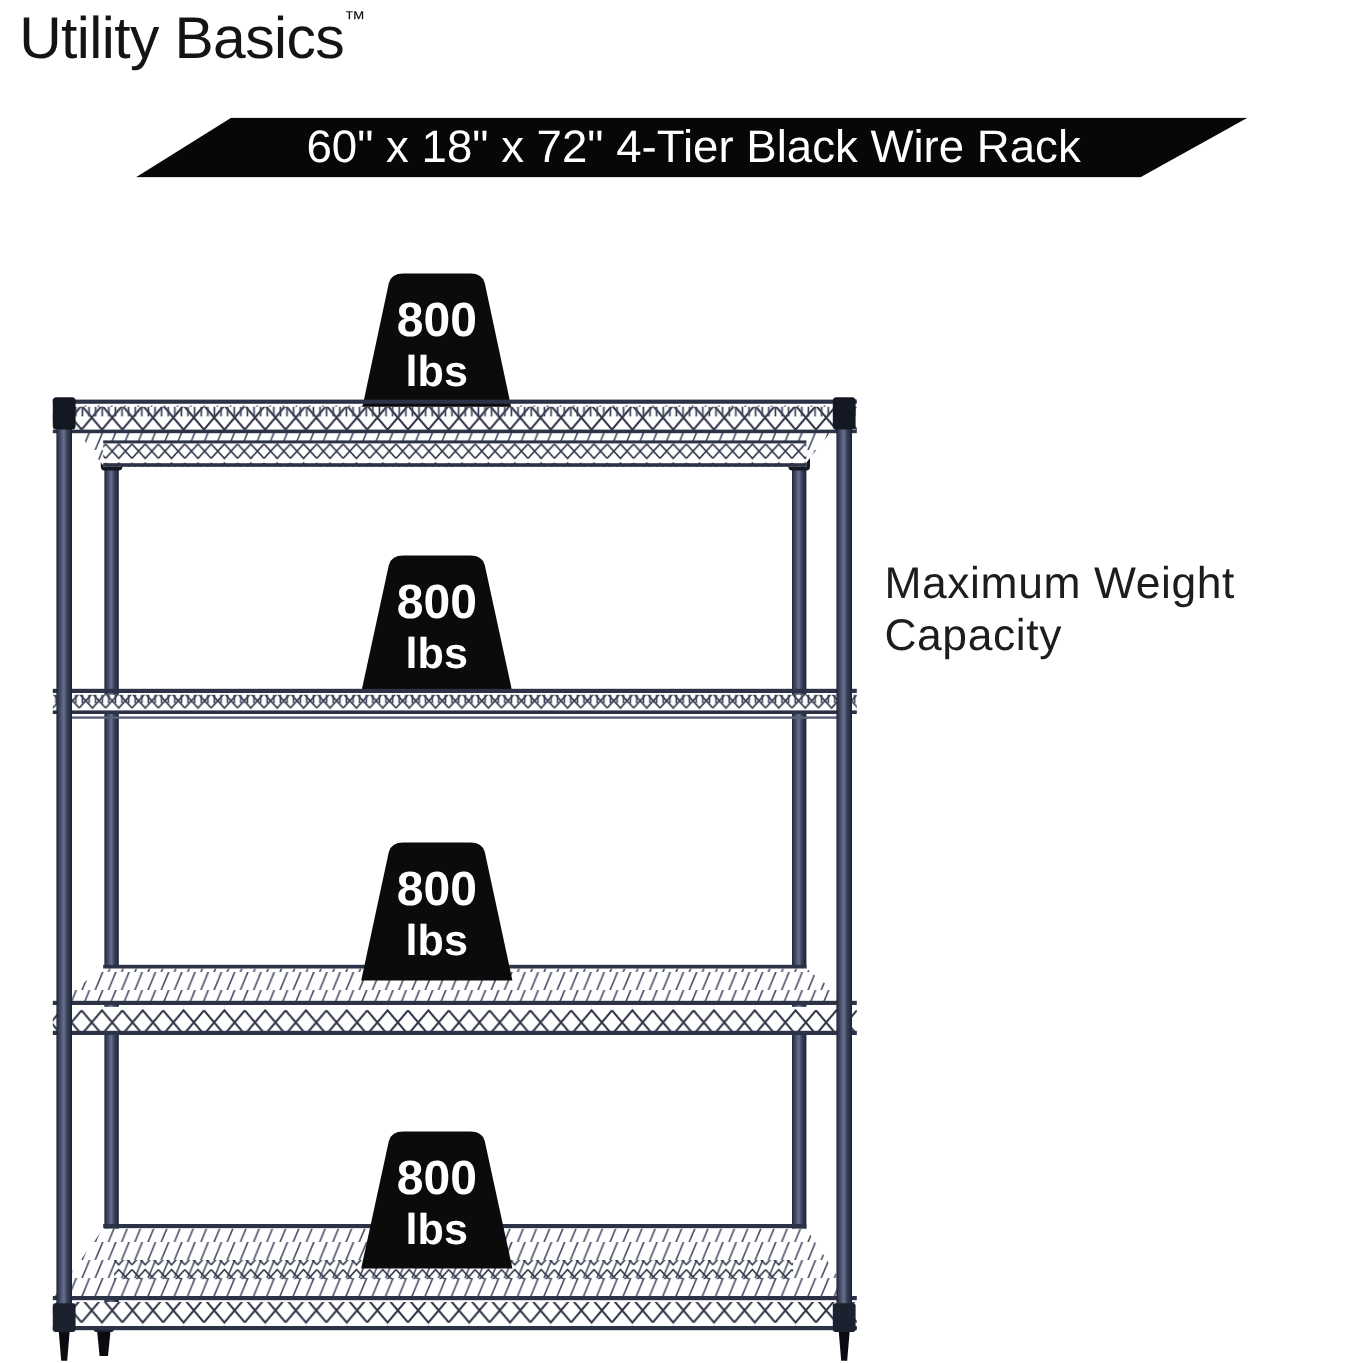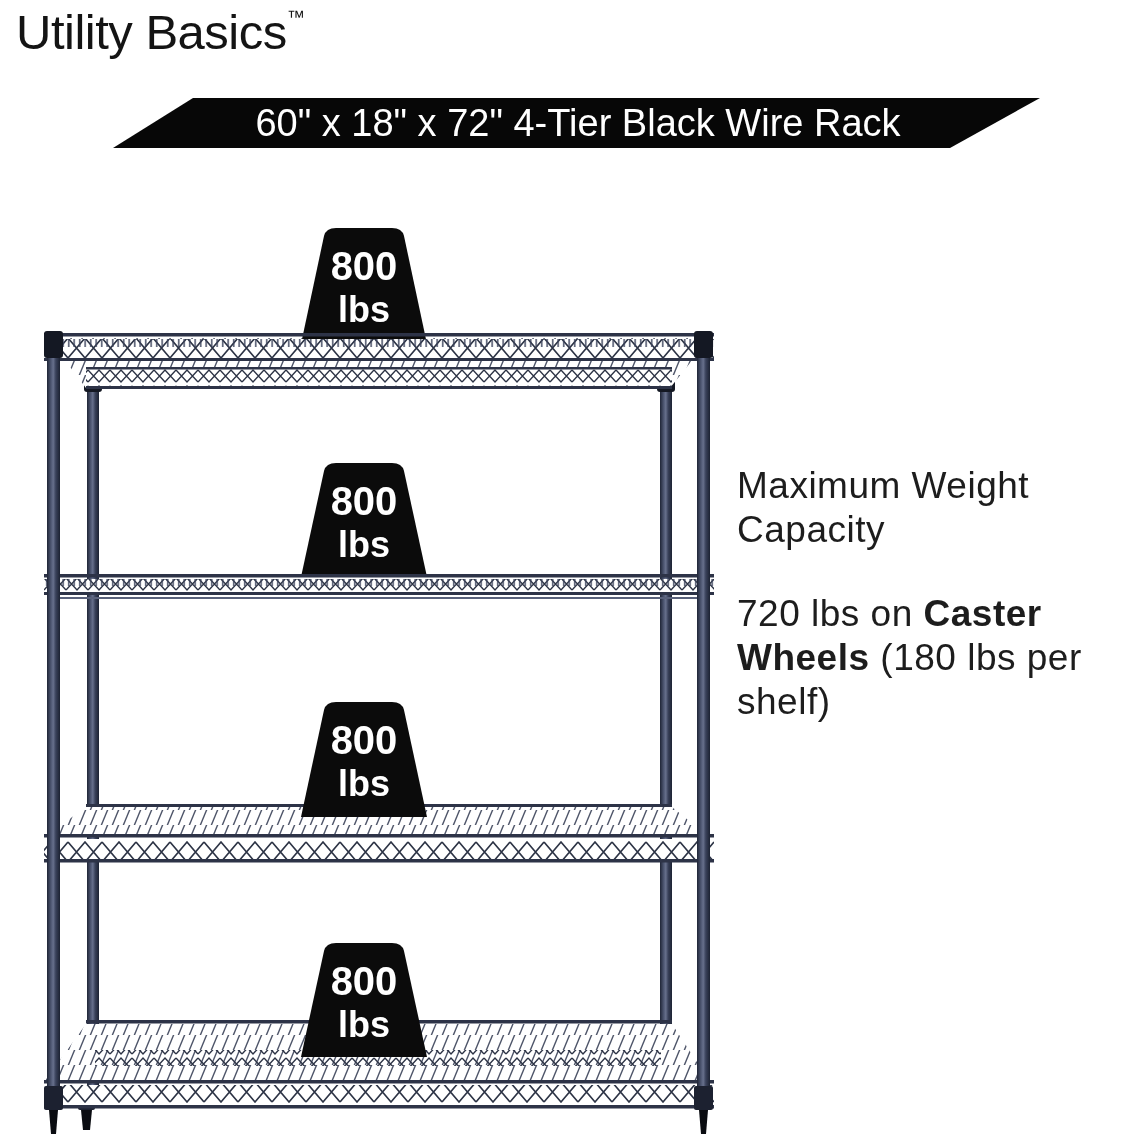--- a/index.html
+++ b/index.html
@@ -180,16 +180,15 @@
     <g>
       <rect x="697" y="332" width="13" height="758" fill="url(#postg)"></rect>
       <rect x="694" y="331" width="19" height="27" rx="3" fill="#141823"></rect>
       <rect x="694" y="1086" width="19" height="24" rx="2" fill="#1c2130"></rect>
       <polygon points="699,1110 708,1110 706,1134 701,1134" fill="#0a0c11"></polygon>
     </g>
   </svg>
 
   <div class="info">
     <p>Maximum Weight Capacity</p>
-    <p><span>720 lbs on </span><strong>Caster Wheels</strong><span> (180 lbs per shelf)</span></p>
   </div>
 
 </div>
 
 </body></html>

